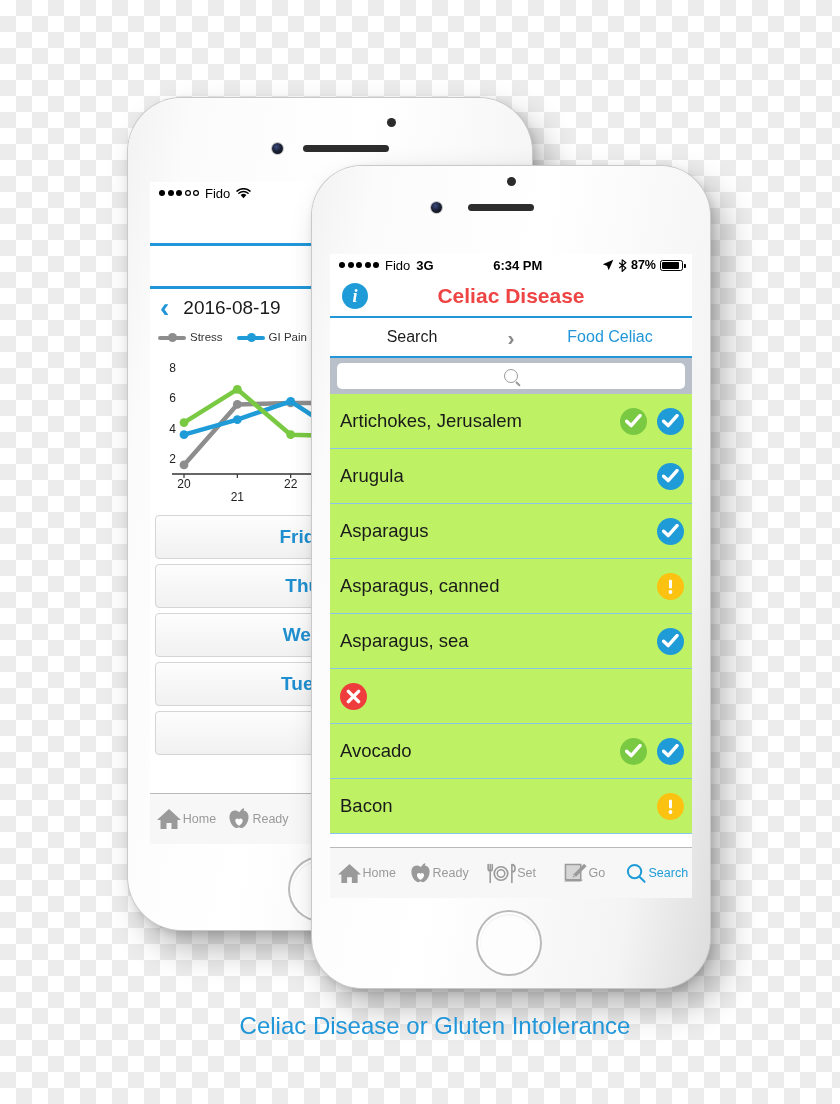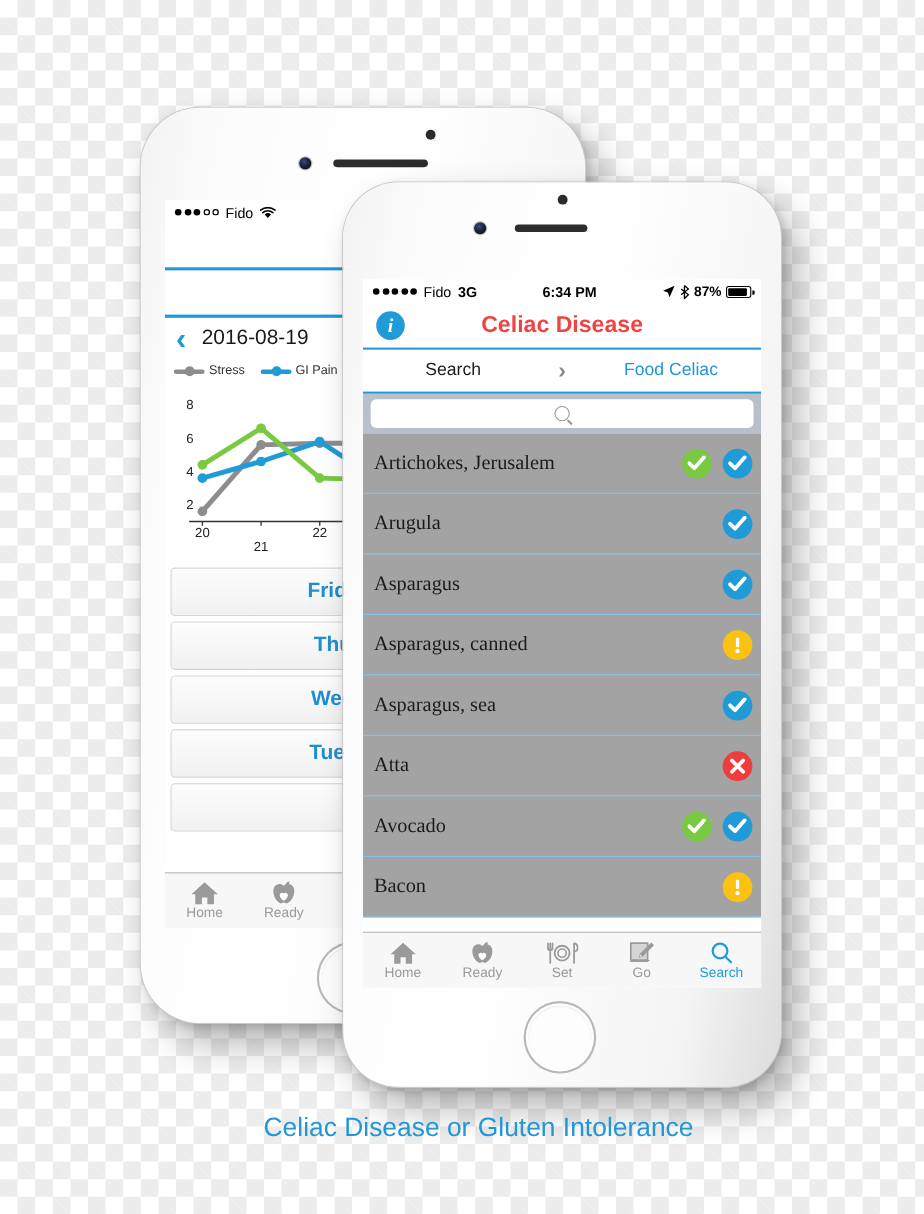--- a/index.html
+++ b/index.html
@@ -207,21 +207,21 @@
   }
   .mag::after {
     content: "";
     position: absolute;
     width: 1.6px; height: 6px;
     background: #9a9a9a;
     right: -2px; bottom: -5px;
     transform: rotate(-45deg);
     border-radius: 1px;
   }
-  .foodlist { background: #a3a3a3; font-family: Liberation Serif, serif; }
+  .foodlist { background: #bef264; }
   .food-row {
     height: 55px;
     display: flex;
     align-items: center;
     padding: 0 8px 0 10px;
     box-sizing: border-box;
     border-bottom: 1.4px solid #89c4ea;
     position: relative;
   }
   .food-name {
@@ -250,21 +250,21 @@
     left: 0; right: 0; bottom: 0;
     height: 50px;
     background: #f7f7f7;
     border-top: 1px solid #b9b9b9;
     display: flex;
     align-items: center;
   }
   .tab {
     flex: 1;
     display: flex;
-    flex-direction: column;
+    flex-direction: row;
     align-items: center;
     justify-content: center;
     gap: 1px;
     color: #9a9a9a;
     font-size: 12.5px;
   }
   .tab.active { color: #1f9cd8; }
   .tab svg { display: block; }
   .tab-label { line-height: 1; }
 
@@ -598,21 +598,20 @@
           <div class="food-name">Asparagus, sea</div>
           <div class="badges">
             <span class="badge blue">
               <svg width="17" height="14" viewBox="0 0 17 14">
                 <path d="M1.6 7.2 L6.2 11.6 L15 1.6" stroke="#fff" stroke-width="3.4" fill="none" stroke-linecap="round" stroke-linejoin="round"></path>
               </svg>
             </span>
           </div>
         </div>
         <div class="food-row">
-          <div class="food-name">Atta</div>
           <div class="badges">
             <span class="badge red">
               <svg width="15" height="15" viewBox="0 0 15 15">
                 <path d="M2.4 2.4 L12.6 12.6 M12.6 2.4 L2.4 12.6" stroke="#fff" stroke-width="3.4" stroke-linecap="round"></path>
               </svg>
             </span>
           </div>
         </div>
         <div class="food-row">
           <div class="food-name">Avocado</div>

